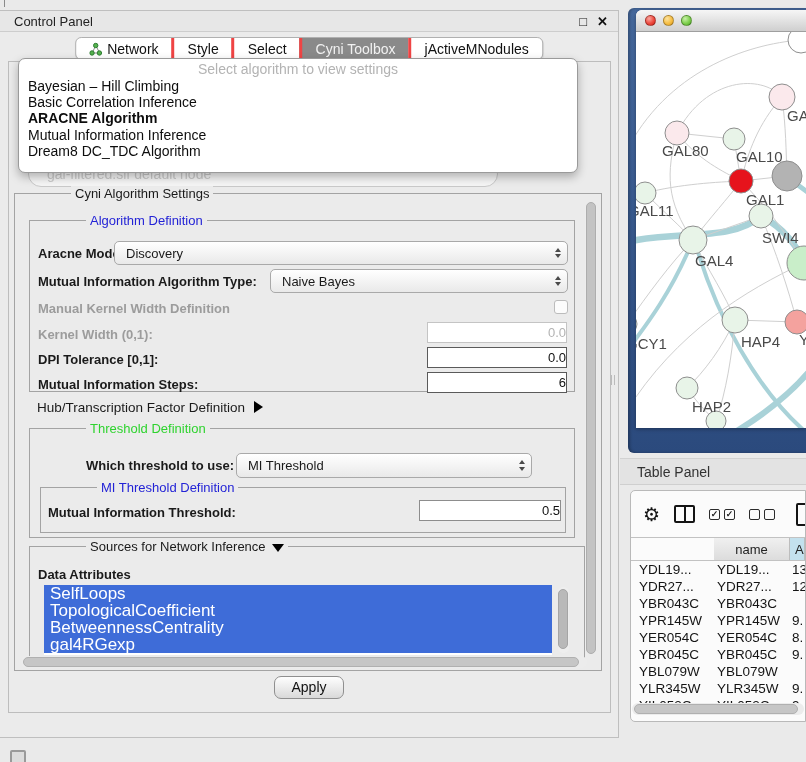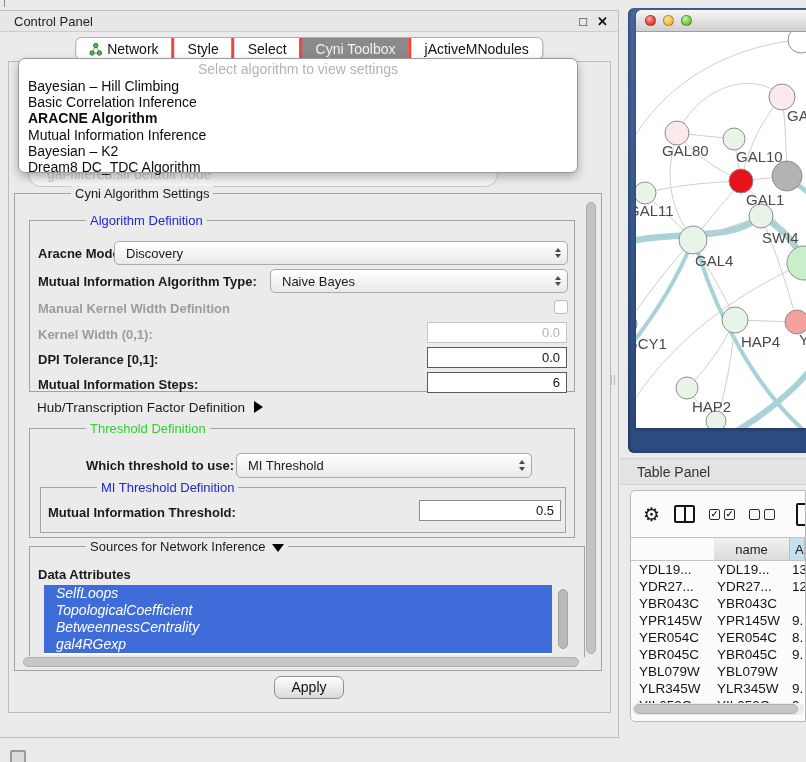--- a/index.html
+++ b/index.html
@@ -62,32 +62,32 @@
   .combo .combo-text{flex:1;white-space:nowrap;overflow:hidden;}
   .stepper{display:flex;flex-direction:column;align-items:center;margin-left:6px;}
   .stepper i{display:block;width:0;height:0;border-left:3.5px solid transparent;border-right:3.5px solid transparent;}
   .stepper .up{border-bottom:4.5px solid #4a4a4a;margin-bottom:2.5px;}
   .stepper .dn{border-top:4.5px solid #4a4a4a;}
 
   .checkbox{position:absolute;width:14px;height:14px;border:1px solid #bcbcbc;border-radius:3px;
     background:#fcfcfc;}
 
   .field{position:absolute;height:21px;background:#fff;font-size:13px;text-align:right;
-    padding:0 6px;line-height:19px;}
+    padding:0 0;line-height:19px;}
   .field.en{border:1.5px solid #5a5a5a;color:#111;}
   .field.dis{border:1px solid #c4c4c4;color:#b3b3b3;}
 
   .tri-right{display:inline-block;width:0;height:0;border-top:6px solid transparent;
     border-bottom:6px solid transparent;border-left:9px solid #000;margin-left:9px;vertical-align:-1px;}
   .tri-down{display:inline-block;width:0;height:0;border-left:6px solid transparent;
     border-right:6px solid transparent;border-top:8px solid #000;margin-left:6px;vertical-align:-1px;}
 
   #attr-list{position:absolute;left:14px;top:38px;width:508px;height:70px;background:#fff;overflow:hidden;}
-  .attr-item{height:17px;line-height:17px;background:#3e6cd8;color:#fff;font-size:14px;padding-left:12px;
-    white-space:nowrap;font-style:italic;}
+  .attr-item{height:17px;line-height:17px;background:#3e6cd8;color:#fff;font-size:17px;padding-left:6px;
+    white-space:nowrap;}
   #attr-scroll{position:absolute;left:528px;top:40px;width:11px;height:66px;background:#eeeeee;border-radius:5px;}
   #attr-scroll .thumb{position:absolute;left:0;top:2px;width:10px;height:60px;background:#b9b9b9;
     border:1px solid #a5a5a5;border-radius:5px;}
 
   .hscroll{position:absolute;background:#ececec;border-radius:6px;}
   .hscroll .thumb{position:absolute;left:2px;top:1px;height:10px;background:#c6c6c6;
     border:1px solid #b0b0b0;border-radius:5px;}
 
   #apply-btn{position:absolute;left:0;right:0;margin:auto;top:665px;width:70px;height:23px;
     border:1px solid #8f8f8f;border-radius:7px;background:linear-gradient(#fefefe,#d9d9d9);
@@ -189,21 +189,20 @@
 
     <div id="bg-combo">gal-filtered.sif default node</div>
 
     <div id="alg-popup">
       <div id="popup-prompt">Select algorithm to view settings</div>
       <div id="popup-items">
           <div class="popup-item">Bayesian – Hill Climbing</div>
           <div class="popup-item">Basic Correlation Inference</div>
           <div class="popup-item bold">ARACNE Algorithm</div>
           <div class="popup-item">Mutual Information Inference</div>
-          <div class="popup-item">Bayesian – K2</div>
           <div class="popup-item">Dream8 DC_TDC Algorithm</div>
         </div>
     </div>
 
     <div id="settings-group" class="groupbox">
       <span class="grouptitle">Cyni Algorithm Settings</span>
       <div class="vscroll">
         <div class="thumb"></div>
       </div>
 

